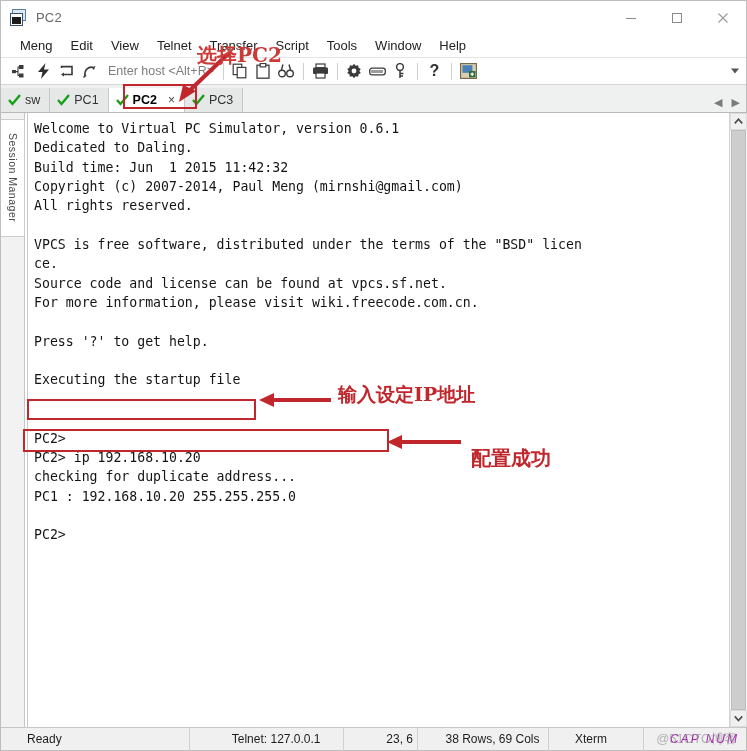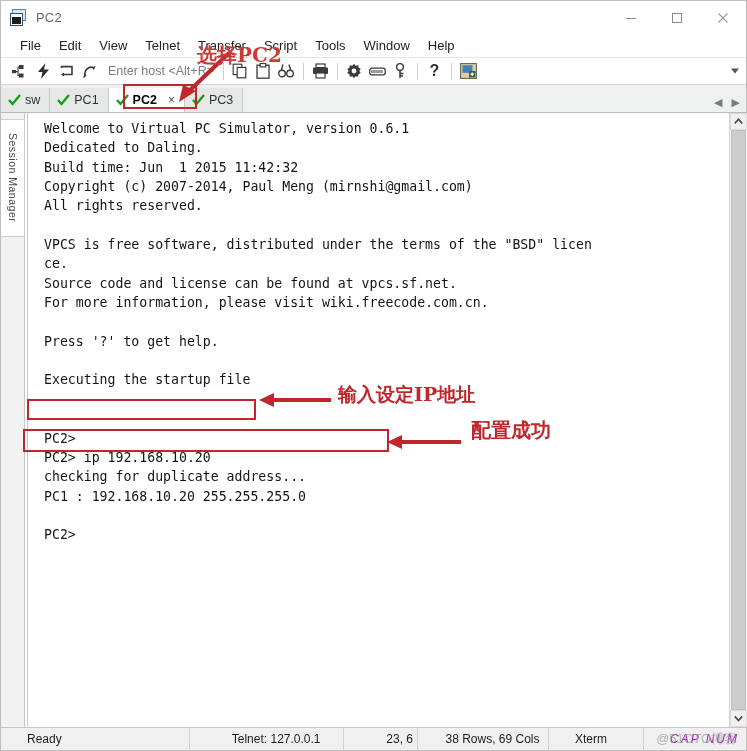--- a/index.html
+++ b/index.html
@@ -142,21 +142,21 @@
     white-space:nowrap;
   }
 
   .termwrap {
     flex:1 1 auto; position:relative; min-width:0;
     background:#ffffff;
     display:flex;
   }
   .term {
     flex:1 1 auto;
-    padding:6px 0 0 16px;
+    padding:6px 0 0 6px;
     font-family:"DejaVu Sans Mono","Liberation Mono",monospace;
     font-size:13.2px;
     line-height:19.35px;
     color:#141414;
     white-space:pre;
     overflow:hidden;
     border-left:1px solid #c9c9c9;
     margin-left:2px;
   }
 
@@ -251,21 +251,21 @@
       <div class="win-btn">
         <svg width="12" height="12" viewBox="0 0 12 12">
             <line x1="1.5" y1="1.5" x2="10.5" y2="10.5" stroke="#9a9a9a" stroke-width="1.1"></line>
             <line x1="10.5" y1="1.5" x2="1.5" y2="10.5" stroke="#9a9a9a" stroke-width="1.1"></line>
           </svg>
       </div>
     </div>
   </div>
 
   <div class="menubar">
-    <div class="menu-item">File</div>
+    <div class="menu-item">Meng</div>
     <div class="menu-item">Edit</div>
     <div class="menu-item">View</div>
     <div class="menu-item">Telnet</div>
     <div class="menu-item">Transfer</div>
     <div class="menu-item">Script</div>
     <div class="menu-item">Tools</div>
     <div class="menu-item">Window</div>
     <div class="menu-item">Help</div>
   </div>
 
@@ -468,16 +468,16 @@
     </svg>
 
     <div class="ann-text ann-top" style="left:196px; top:41px;">选择PC2</div>
 
     <div class="ann-box" style="left:26px; top:398px; width:229px; height:21px;"></div>
 
     <div class="ann-text" style="left:337px; top:381px; font-size:19px;">输入设定IP地址</div>
 
     <div class="ann-box" style="left:22px; top:428px; width:366px; height:23px;"></div>
 
-    <div class="ann-text" style="left:470px; top:416px; font-size:20px;">配置成功</div>
+    <div class="ann-text" style="left:470px; top:444px; font-size:20px;">配置成功</div>
   </div>
 
 </div>
 
 </body></html>

